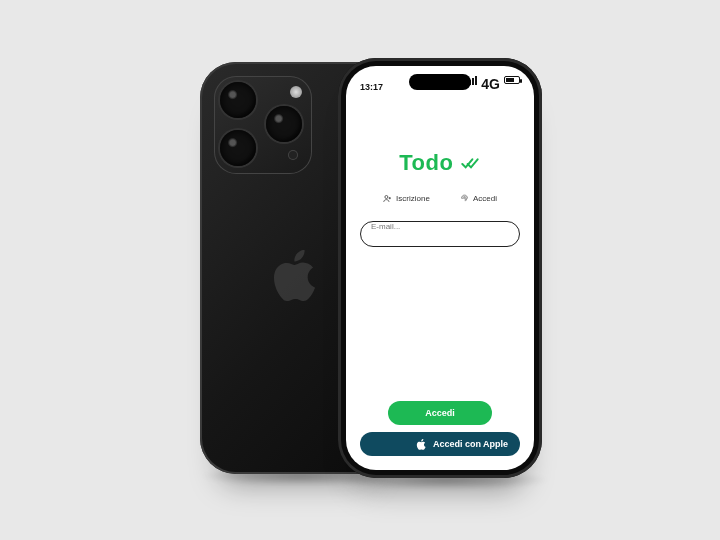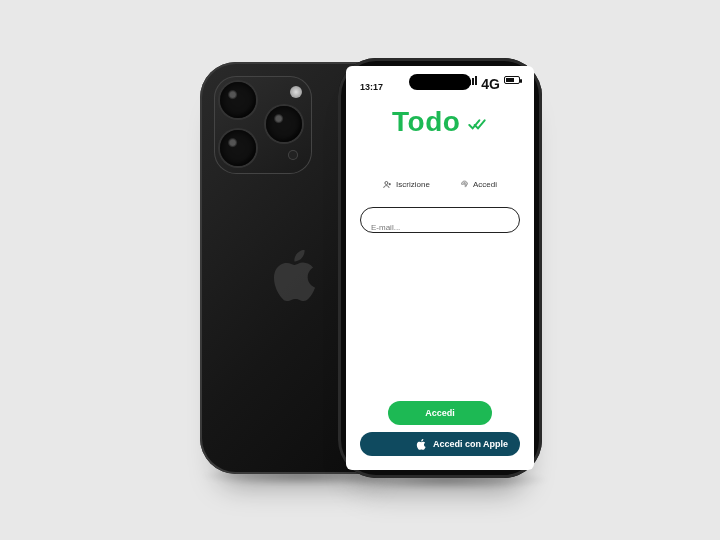--- a/index.html
+++ b/index.html
@@ -62,23 +62,23 @@
     width: 204px; height: 420px;
     background: #0b0b0b;
     border-radius: 38px;
     box-shadow: 0 30px 30px -18px rgba(0,0,0,.35), inset 0 0 0 3px #2b2b2b;
     padding: 8px;
   }
   .screen {
     position: relative;
     width: 100%; height: 100%;
     background: #ffffff;
-    border-radius: 6px;
+    border-radius: 30px;
     overflow: hidden;
-    display: flex; flex-direction: column;
+    display: flex; flex-direction: column; gap: 44px;
   }
   .island {
     position:absolute; top:8px; left:50%; transform:translateX(-50%);
     width:62px; height:16px; background:#000; border-radius:10px;
     z-index:5;
   }
   .statusbar {
     height: 28px;
     display:flex; align-items:flex-end; justify-content:space-between;
     padding: 0 14px 2px;
@@ -93,34 +93,34 @@
   .bars span:nth-child(4){height:9px;}
   .battery {
     width:16px; height:8px; border:1px solid #111; border-radius:2px;
     position:relative; display:inline-block;
   }
   .battery::after {content:""; position:absolute; right:-3px; top:2px; width:2px; height:4px; background:#111; border-radius:1px;}
   .battery .fill{position:absolute; left:1px; top:1px; bottom:1px; width:60%; background:#111;}
 
   .app { flex:1; display:flex; flex-direction:column; padding: 8px 14px 14px; }
   .logo-row { text-align:center; margin-top:4px; margin-bottom:18px;}
-  .logo-text { font-size:28px; font-weight:700; color:#1db954; letter-spacing:.5px;}
+  .logo-text { font-size:22px; font-weight:700; color:#1db954; letter-spacing:.5px;}
   .logo-check { display:inline-block; vertical-align:middle; margin-left:3px;}
 
   .tabs {
     display:flex; justify-content:center; gap:30px;
-    font-size:8px; color:#333; margin-bottom:14px;margin-top:24px;
+    font-size:8px; color:#333; margin-bottom:14px;
   }
   .tab { display:flex; align-items:center; gap:4px; padding-bottom:4px;}
   .tab svg { width:9px; height:9px; }
 
   .field {
     width:100%; border:1px solid #222; border-radius:18px;
     height:26px; padding:0 10px;
-    display:flex; align-items:flex-end; justify-content:space-between;
+    display:flex; align-items:flex-start; justify-content:space-between;
     margin-bottom:10px;
     font-size:8px; color:#777;
   }
   .field svg{ width:11px; height:11px; stroke:#555;}
 
   .spacer{ flex:1; }
 
   .btn {
     width:100%; height:24px; border-radius:14px;
     display:flex; align-items:center; justify-content:center;

